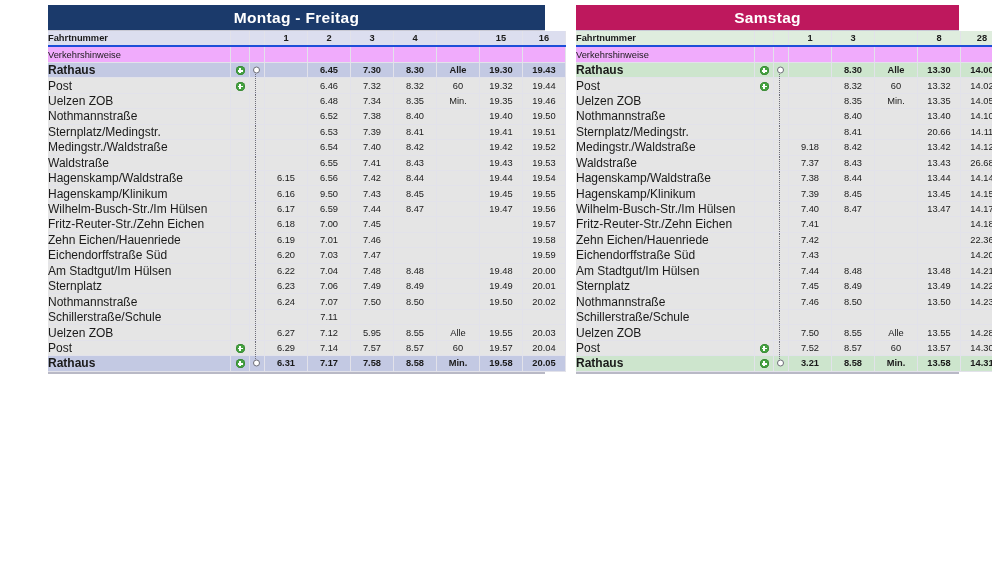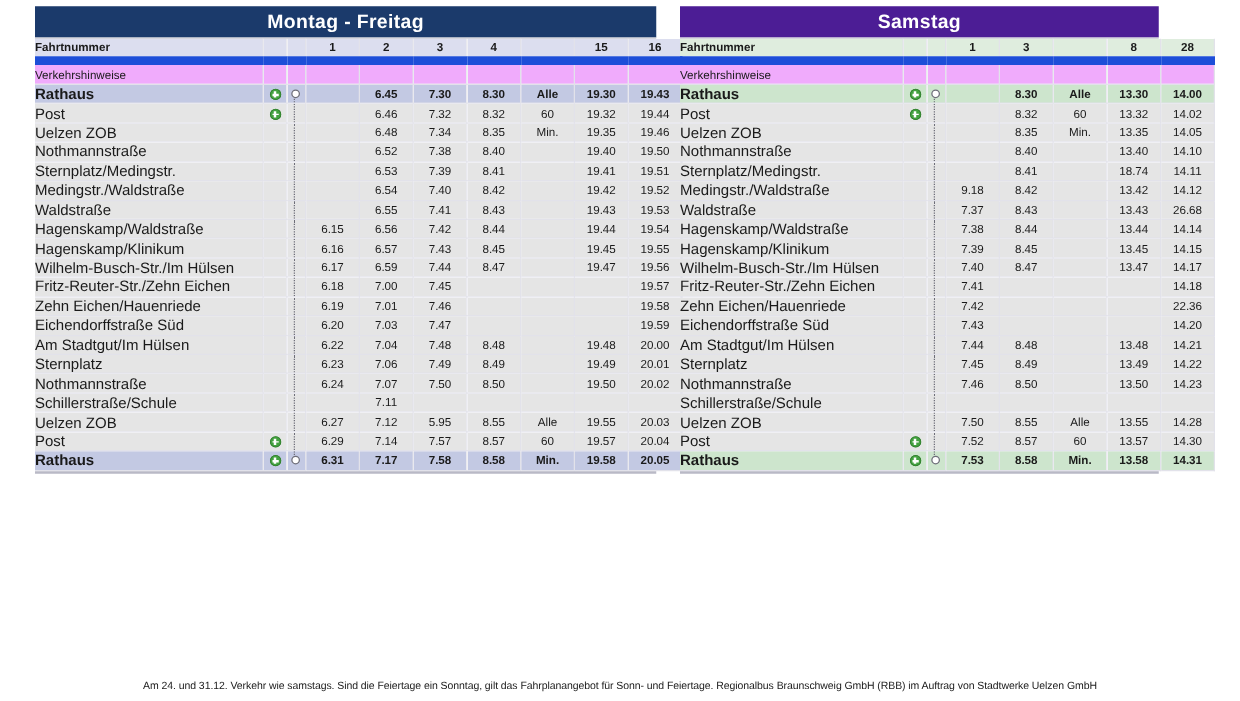--- a/index.html
+++ b/index.html
@@ -22,42 +22,42 @@
     width: 992px;
     height: 561px;
   }
 
   .tables-row {
     position: absolute;
     left: 0;
     top: 0;
     width: 992px;
     display: flex;
-    gap: 12px;
-    padding: 5px 52px 0 28px;
+    gap: 24px;
+    padding: 5px 52px 0 48px;
     box-sizing: border-box;
   }
 
   .timetable-block {
     flex: 0 0 auto;
   }
   .timetable-block.weekday { width: 497px; }
   .timetable-block.saturday { width: 383px; margin-left: 7px; }
 
   .tt-banner {
     height: 25px;
     line-height: 25px;
     text-align: center;
     font-size: 15.5px;
     font-weight: bold;
     color: #ffffff;
     letter-spacing: 0.3px;
   }
   .tt-banner.blue { background: #1b3a6b; }
-  .tt-banner.green { background: #4c1d95; }
+  .tt-banner.green { background: #be185d; }
 
   table.tt {
     border-collapse: collapse;
     width: 100%;
     table-layout: fixed;
     font-size: 9.3px;
   }
 
   table.tt td {
     height: 14.45px;
@@ -89,21 +89,21 @@
   }
   td.timecell {
     text-align: center;
     font-size: 9.3px;
   }
 
   
   tr.hdr-fahrtnummer td {
     font-weight: bold;
     font-size: 9.3px;
-    border-bottom: 7px solid #1d4ed8;
+    border-bottom: 2px solid #1d4ed8;
   }
   tr.hdr-fahrtnummer {
     background: #dcdff0;
   }
   .weekday tr.hdr-fahrtnummer { background: #dcdeef; }
   .saturday tr.hdr-fahrtnummer { background: #dfedde; }
 
   tr.hdr-hinweise td {
     background: #f0abfc;
     font-size: 9.3px;
@@ -339,21 +339,21 @@
               <td class="timecell">19.44</td>
               <td class="timecell">19.54</td>
             </tr>
             <tr class="normal">
               <td class="stopname">Hagenskamp/Klinikum</td>
               <td class="iconcell"></td>
               <td class="markercell">
                 <span class="route-line"></span>
               </td>
               <td class="timecell">6.16</td>
-              <td class="timecell">6.57</td>
+              <td class="timecell">9.50</td>
               <td class="timecell">7.43</td>
               <td class="timecell">8.45</td>
               <td class="timecell"></td>
               <td class="timecell">19.45</td>
               <td class="timecell">19.55</td>
             </tr>
             <tr class="normal">
               <td class="stopname">Wilhelm-Busch-Str./Im Hülsen</td>
               <td class="iconcell"></td>
               <td class="markercell">
@@ -589,21 +589,21 @@
             </tr>
             <tr class="normal">
               <td class="stopname">Sternplatz/Medingstr.</td>
               <td class="iconcell"></td>
               <td class="markercell">
                 <span class="route-line"></span>
               </td>
               <td class="timecell"></td>
               <td class="timecell">8.41</td>
               <td class="timecell"></td>
-              <td class="timecell">18.74</td>
+              <td class="timecell">20.66</td>
               <td class="timecell">14.11</td>
             </tr>
             <tr class="normal">
               <td class="stopname">Medingstr./Waldstraße</td>
               <td class="iconcell"></td>
               <td class="markercell">
                 <span class="route-line"></span>
               </td>
               <td class="timecell">9.18</td>
               <td class="timecell">8.42</td>
@@ -767,28 +767,27 @@
               <td class="timecell">13.57</td>
               <td class="timecell">14.30</td>
             </tr>
             <tr class="hl">
               <td class="stopname">Rathaus</td>
               <td class="iconcell"><span class="plus-icon"></span></td>
               <td class="markercell">
                 <span class="route-line to-mid"></span>
                 <span class="route-dot"></span>
               </td>
-              <td class="timecell">7.53</td>
+              <td class="timecell">3.21</td>
               <td class="timecell">8.58</td>
               <td class="timecell">Min.</td>
               <td class="timecell">13.58</td>
               <td class="timecell">14.31</td>
             </tr>
           </tbody>
       </table>
       <div class="tt-botline"></div>
     </div>
 
   </div>
 
-  <div class="footer">Am 24. und 31.12. Verkehr wie samstags. Sind die Feiertage ein Sonntag, gilt das Fahrplanangebot für Sonn- und Feiertage. Regionalbus Braunschweig GmbH (RBB) im Auftrag von Stadtwerke Uelzen GmbH</div>
 
 </div>
 
 </body></html>

